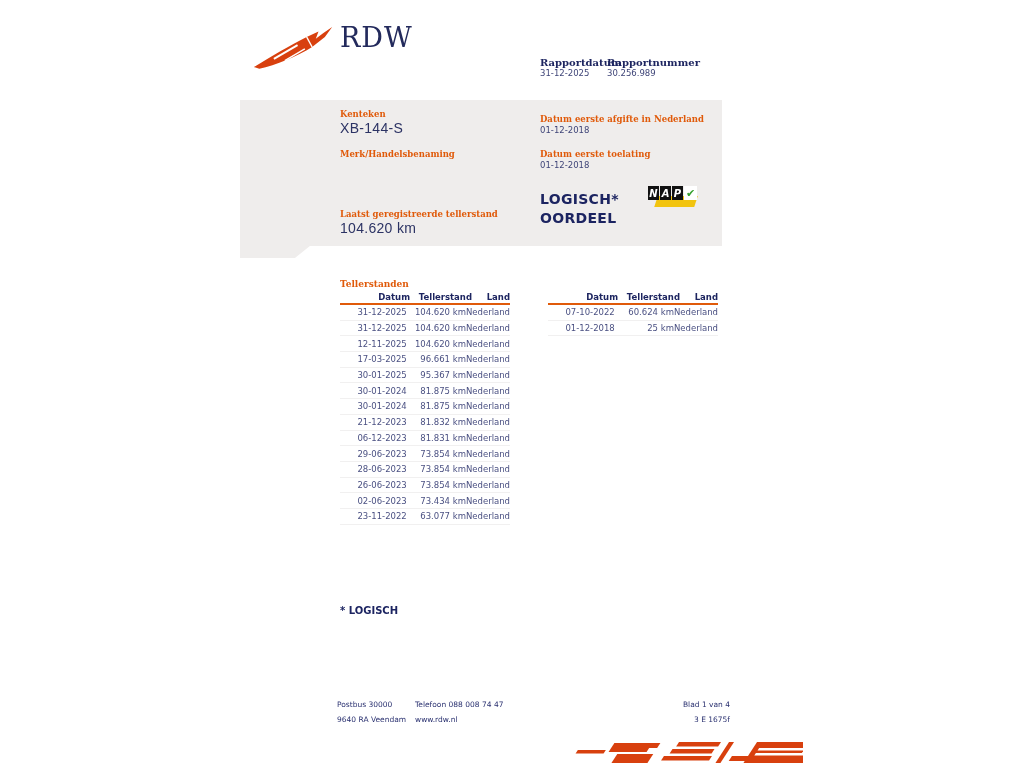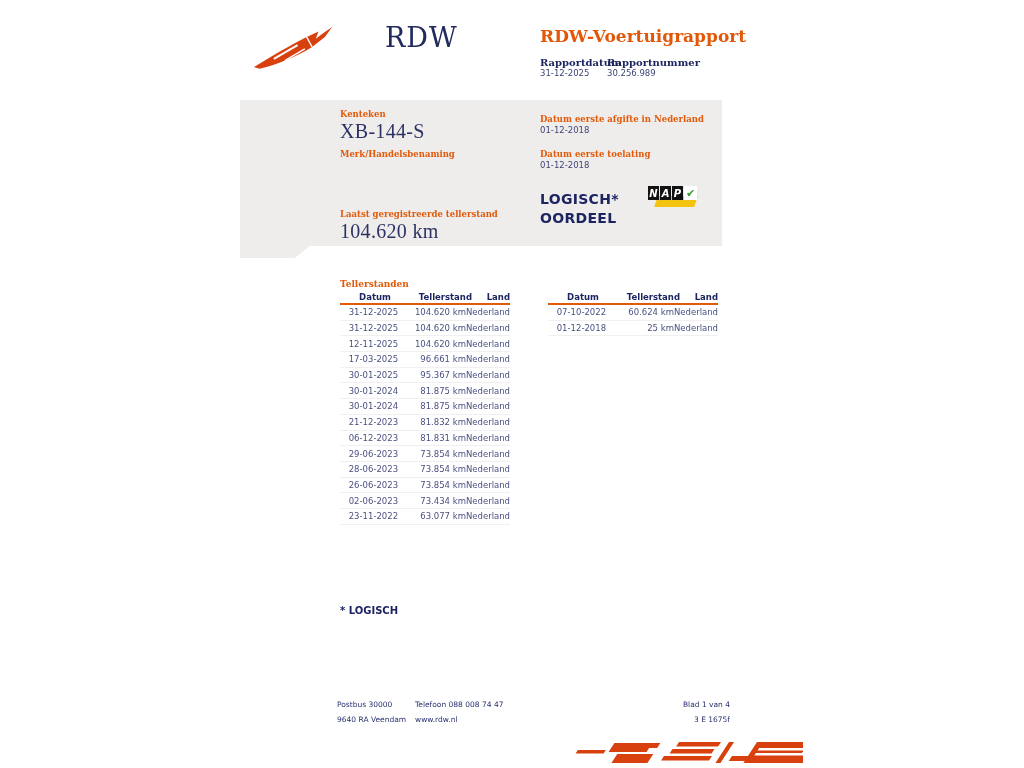--- a/index.html
+++ b/index.html
@@ -10,39 +10,39 @@
   
   .rdw-wordmark{font-family:"DejaVu Serif",serif;font-size:27px;color:#232a5c;letter-spacing:1px;}
   .report-title{font-family:"DejaVu Serif",serif;font-weight:bold;font-size:17px;color:#e25708;}
   .lbl-navy{font-family:"DejaVu Serif",serif;font-weight:bold;font-size:10px;color:#1d2560;}
   .val-sm{font-size:8.5px;color:#3f4578;}
 
   
   .vbox{left:240px;top:100px;width:482px;height:158px;background:#efedec;
         clip-path:polygon(0 0,100% 0,100% 92.4%,14.5% 92.4%,11.4% 100%,0 100%);}
   .lbl-orange{font-family:"DejaVu Serif",serif;font-weight:bold;font-size:8.5px;color:#e05a0a;}
-  .val-lg{font-family:Liberation Serif, serif;font-size:20px;color:#2c3364;letter-spacing:.3px;}
+  .val-lg{font-family:Liberation Sans, sans-serif;font-size:14px;color:#2c3364;letter-spacing:.3px;}
   .oordeel{font-weight:bold;font-size:14px;line-height:19px;color:#1c2461;letter-spacing:.3px;}
 
   
   .nap{width:50px;height:24px;}
   .nap-yellow{position:absolute;left:8px;top:10px;width:40px;height:11px;background:#f2c40f;transform:skewX(-18deg);}
   .nap-letters{position:absolute;left:0;top:0;display:flex;gap:1px;}
   .nap-cell{width:11px;height:14px;background:#111;color:#fff;font-weight:bold;font-style:italic;
             font-size:10px;display:flex;align-items:center;justify-content:center;}
   .nap-check{width:13px;height:14px;background:#fff;color:#35a02e;font-size:11px;font-weight:bold;
              display:flex;align-items:center;justify-content:center;}
 
   
   .section-title{font-family:"DejaVu Serif",serif;font-weight:bold;font-size:9px;color:#e05a0a;}
   .ttable{width:170px;font-size:8.5px;color:#4a5082;}
   .thead{display:flex;height:13px;align-items:center;border-bottom:2px solid #e05a0a;
          font-weight:bold;color:#1d2560;}
   .trow{display:flex;height:14.7px;align-items:center;border-bottom:1px solid #f1f0f0;}
-  .c-datum{width:70px;text-align:center;}
+  .c-datum{width:70px;text-align:right;}
   .c-stand{width:62px;text-align:right;}
   .c-land{flex:1;text-align:right;}
 
   
   .note-title{font-weight:bold;font-size:10px;color:#1c2461;}
   .note-body{font-size:8.5px;line-height:14px;color:#ed7035;}
 
   
   .foot{font-size:7.5px;line-height:15px;color:#2a3170;}
   .foot-right{text-align:right;}
@@ -53,23 +53,22 @@
 <div id="page">
 
   <div class="abs" style="left:252px;top:24px;width:82px;height:46px;">
     <svg width="82" height="46" viewBox="0 0 90 50">
       <path d="M2 47 C20 36 42 23 60 14 L73 8 L70 16 L78 10 L88 3 L80 14 L66 25 C50 35 26 45 8 49 Z" fill="#d8400e"></path>
       <path d="M24 38 L50 23" stroke="#ffffff" stroke-width="2.2" fill="none"></path>
       <path d="M36 40 L58 27" stroke="#ffffff" stroke-width="1.6" fill="none"></path>
       <path d="M60 14 L66 25" stroke="#ffffff" stroke-width="1.6" fill="none"></path>
     </svg>
   </div>
-  <div class="abs rdw-wordmark" style="left:340px;top:22px;margin-left:45px;">RDW</div>
-
-  <div class="abs report-title" style="left:540px;top:26px;">RDW-Voertuigrapport</div>
+  <div class="abs rdw-wordmark" style="left:340px;top:22px;">RDW</div>
+
 
   <div class="abs lbl-navy" style="left:540px;top:57px;">Rapportdatum</div>
   <div class="abs lbl-navy" style="left:607px;top:57px;">Rapportnummer</div>
   <div class="abs val-sm" style="left:540px;top:68px;">31-12-2025</div>
   <div class="abs val-sm" style="left:607px;top:68px;">30.256.989</div>
 
   <div class="abs vbox"></div>
 
   <div class="abs lbl-orange" style="left:340px;top:109px;">Kenteken</div>
   <div class="abs val-lg" style="left:340px;top:120px;">XB-144-S</div>

